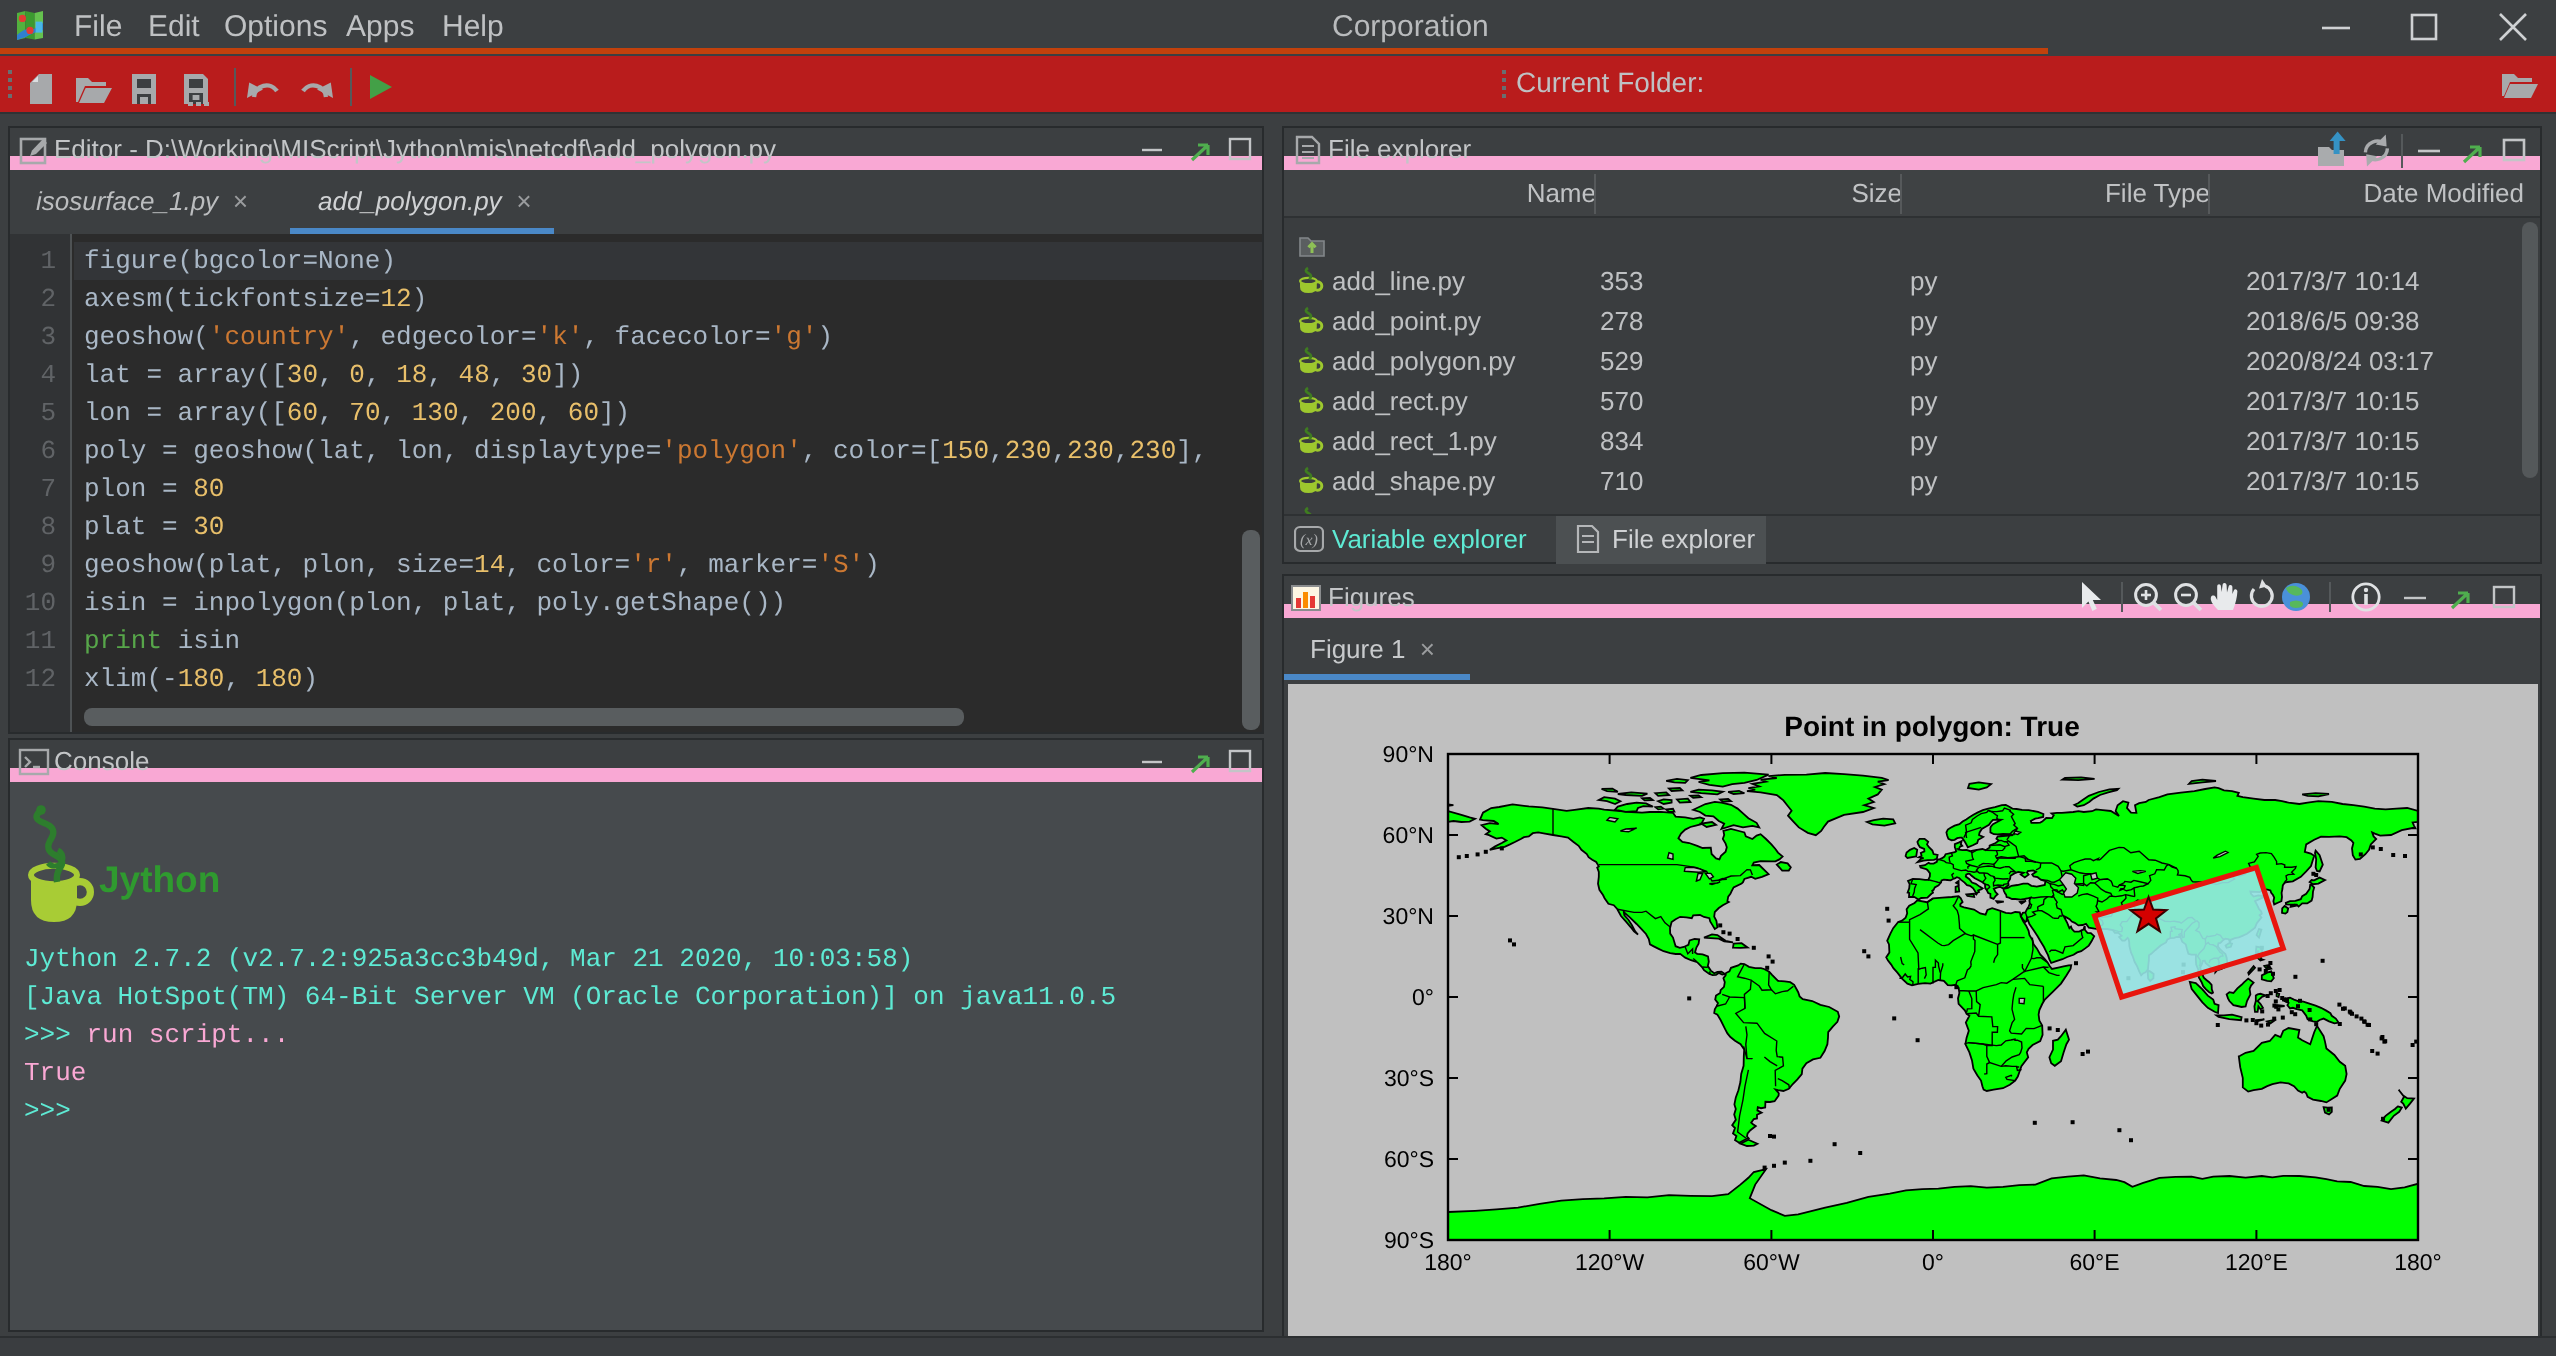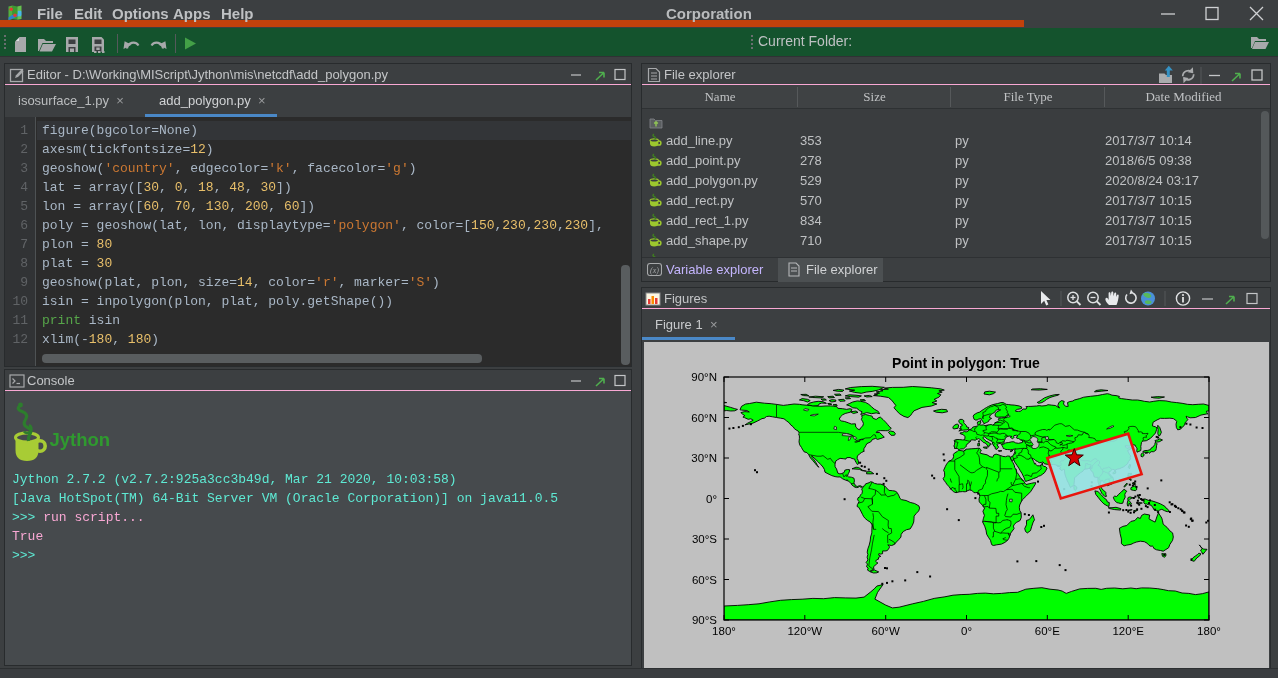--- a/index.html
+++ b/index.html
@@ -1,38 +1,38 @@
 <!DOCTYPE html>
 <html><head>
 <meta charset="utf-8">
 <style>
 * { margin:0; padding:0; box-sizing:border-box; }
 html,body { width:1278px; height:678px; overflow:hidden; }
 body { background:#3c3f41; font-family:"Liberation Sans",sans-serif; position:relative; }
 .mono { font-family:"Liberation Mono",monospace; }
 
-#titlebar { position:absolute; left:0; top:0; width:1024px; height:27px; background:#3c3f41; border-bottom:7px solid #c2410c;font-weight:bold; }
+#titlebar { position:absolute; left:0; top:0; width:1024px; height:27px; background:#3c3f41; border-bottom:3px solid #c2410c; }
 #titlebar .menu { position:absolute; top:0; height:27px; line-height:27px; color:#bfc1c3; font-size:15px; }
 #apptitle { position:absolute; left:666px; top:0; height:27px; line-height:27px; color:#b9bbbd; font-size:15px; }
 
 .winbtn { position:absolute; top:0; height:27px; color:#cfd1d3; }
 
-#toolbar { position:absolute; left:0; top:28px; width:1278px; height:29px; background:#14532d; border-bottom:1px solid #2f3234; }
+#toolbar { position:absolute; left:0; top:28px; width:1278px; height:29px; background:#b91c1c; border-bottom:1px solid #2f3234; }
 #cfLabel { position:absolute; left:758px; top:0; height:29px; line-height:27px; font-size:14px; color:#bfc1c3; }
 #cfBox { position:absolute; left:857px; top:2px; width:385px; height:25px; background:#45494a; border:1px solid #646a6d; }
 #cfBox .txt { position:absolute; left:9px; top:0; line-height:23px; font-size:13px; color:#d8dadc; }
 #cfBox .arrowZone { position:absolute; right:0; top:0; width:22px; height:23px; border-left:1px solid #646a6d; }
 
 .panel { position:absolute; background:#3c3f41; border:1px solid #282b2d; }
-.phead { position:absolute; left:0; top:0; right:0; height:21px; background:#3c3f41; border-bottom:1px solid #f9a8d4; }
+.phead { position:absolute; left:0; top:0; right:0; height:21px; background:#3c3f41; border-bottom:7px solid #f9a8d4; }
 .phead .ptitle { position:absolute; left:22px; top:0; line-height:21px; font-size:13px; color:#c3c5c7; }
 .pbtns { position:absolute; right:8px; top:0; height:21px; }
 
 #editor { left:4px; top:63px; width:628px; height:304px; }
-#edTabs { position:absolute; left:0; top:21px; right:0; height:32px; background:#3c3f41; }
+#edTabs { position:absolute; left:0; top:21px; right:0; height:32px; background:#3c3f41;font-style:italic; }
 .tab { position:absolute; top:0; height:32px; line-height:32px; font-size:13px; color:#bbbdbf; }
 #edCode { position:absolute; left:0; top:53px; right:0; bottom:0; background:#2b2b2b; overflow:hidden; }
 #gutter { position:absolute; left:0; top:0; width:31px; bottom:0; background:#313335; border-right:1px solid #4e5254; color:#606366; font-size:13px; text-align:right; padding-right:7px; padding-top:4px; line-height:19px; }
 #codebody { position:absolute; left:37px; top:4px; right:12px; font-size:13px; line-height:19px; color:#a9b7c6; white-space:pre; }
 #curline { position:absolute; left:32px; right:0; top:4px; height:19px; background:#333538; }
 .str { color:#cc7832; }
 .num { color:#e8bf6a; }
 .kw  { color:#57a64a; }
 
 #edVsb { position:absolute; right:1px; top:148px; width:9px; height:100px; background:#595d5f; border-radius:4px; }
@@ -40,31 +40,31 @@
 #edHsb { position:absolute; left:5px; width:440px; height:9px; background:#595d5f; border-radius:4px; }
 
 #console { left:4px; top:369px; width:628px; height:297px; }
 #conBody { position:absolute; left:0; top:21px; right:0; bottom:0; background:#464a4d; }
 .conline { position:absolute; left:7px; font-size:13px; line-height:19px; white-space:pre; }
 .red { color:#5eead4; }
 .wht { color:#f9a8d4; }
 
 #fx { left:641px; top:63px; width:630px; height:219px; }
 #fxHead { position:absolute; left:0; top:21px; right:0; height:24px; background:#3f4244; border-bottom:1px solid #2e3133; }
-#fxHead .col { position:absolute; top:0; line-height:24px; font-size:13px; color:#c0c2c4; text-align:center;font-family:Liberation Serif, serif; }
+#fxHead .col { position:absolute; top:0; line-height:24px; font-size:13px; color:#c0c2c4; text-align:right; }
 #fxBody { position:absolute; left:0; top:45px; right:0; bottom:24px; background:#3a3d3f; overflow:hidden; }
 .fxrow { position:absolute; left:0; right:0; height:20px; font-size:13px; color:#bfc1c3; line-height:20px; }
 #fxTabs { position:absolute; left:0; bottom:0; right:0; height:24px; background:#3c3f41; border-top:1px solid #2e3133; }
 #fxTabActive { position:absolute; left:136px; top:0; width:105px; height:24px; background:#4c5052; }
 #fxVsb { position:absolute; right:1px; top:2px; width:8px; height:128px; background:#54585a; border-radius:4px; }
 .fxrow svg.cup { margin:2px 4px 0 6px; vertical-align:top; }
 .fxrow .nm { display:inline-block; width:131px; }
 .fxrow .sz { display:inline-block; width:154px; padding-left:3px; }
 .fxrow .tp { display:inline-block; width:154px; padding-left:4px; }
-.fxrow .dt { display:inline-block; }
+.fxrow .dt { display:inline-block;margin-left:18px; }
 
 #figs { left:641px; top:287px; width:630px; height:385px; }
 #figTabs { position:absolute; left:0; top:21px; right:0; height:31px; background:#3c3f41; }
 #figBody { position:absolute; left:2px; top:54px; width:625px; height:326px; background:#c0c0c0; }
 
 #bottomstrip { position:absolute; left:0; top:668px; width:1278px; height:10px; background:#3a3d40; border-top:1px solid #2c2f31; }
 svg.icon { display:inline-block; vertical-align:middle; }
 </style>
 </head>
 <body>
@@ -302,21 +302,21 @@
     <div class="fxrow" style="top:142px"><svg class="cup" width="14" height="15">
           <use href="#cupicon"></use>
         </svg></div>
     <div id="fxVsb"></div>
   </div>
   <div id="fxTabs">
     <svg class="icon" style="position:absolute;left:5px;top:4px" width="15" height="15" viewBox="0 0 15 15">
       <rect x="0.5" y="1.5" width="14" height="12" rx="2.5" fill="none" stroke="#a7a9ab" stroke-width="1.1"></rect>
       <text x="7.5" y="10.5" font-size="8" fill="#a7a9ab" text-anchor="middle" font-style="italic" font-family="Liberation Serif">(x)</text>
     </svg>
-    <div style="position:absolute;left:24px;top:0;height:24px;line-height:23px;font-size:13px;color:#c4b5fd">Variable explorer</div>
+    <div style="position:absolute;left:24px;top:0;height:24px;line-height:23px;font-size:13px;color:#5eead4">Variable explorer</div>
     <div id="fxTabActive">
       <svg class="icon" style="position:absolute;left:10px;top:4px" width="12" height="15" viewBox="0 0 12 15">
         <path d="M1 1 L8 1 L11 4 L11 14 L1 14 Z" fill="none" stroke="#b5b7b9" stroke-width="1.1"></path>
         <line x1="3" y1="6" x2="9" y2="6" stroke="#b5b7b9"></line>
           <line x1="3" y1="9" x2="9" y2="9" stroke="#b5b7b9"></line>
       </svg>
       <div style="position:absolute;left:28px;top:0;height:24px;line-height:23px;font-size:13px;color:#d0d2d4">File explorer</div>
     </div>
   </div>
 </div>

